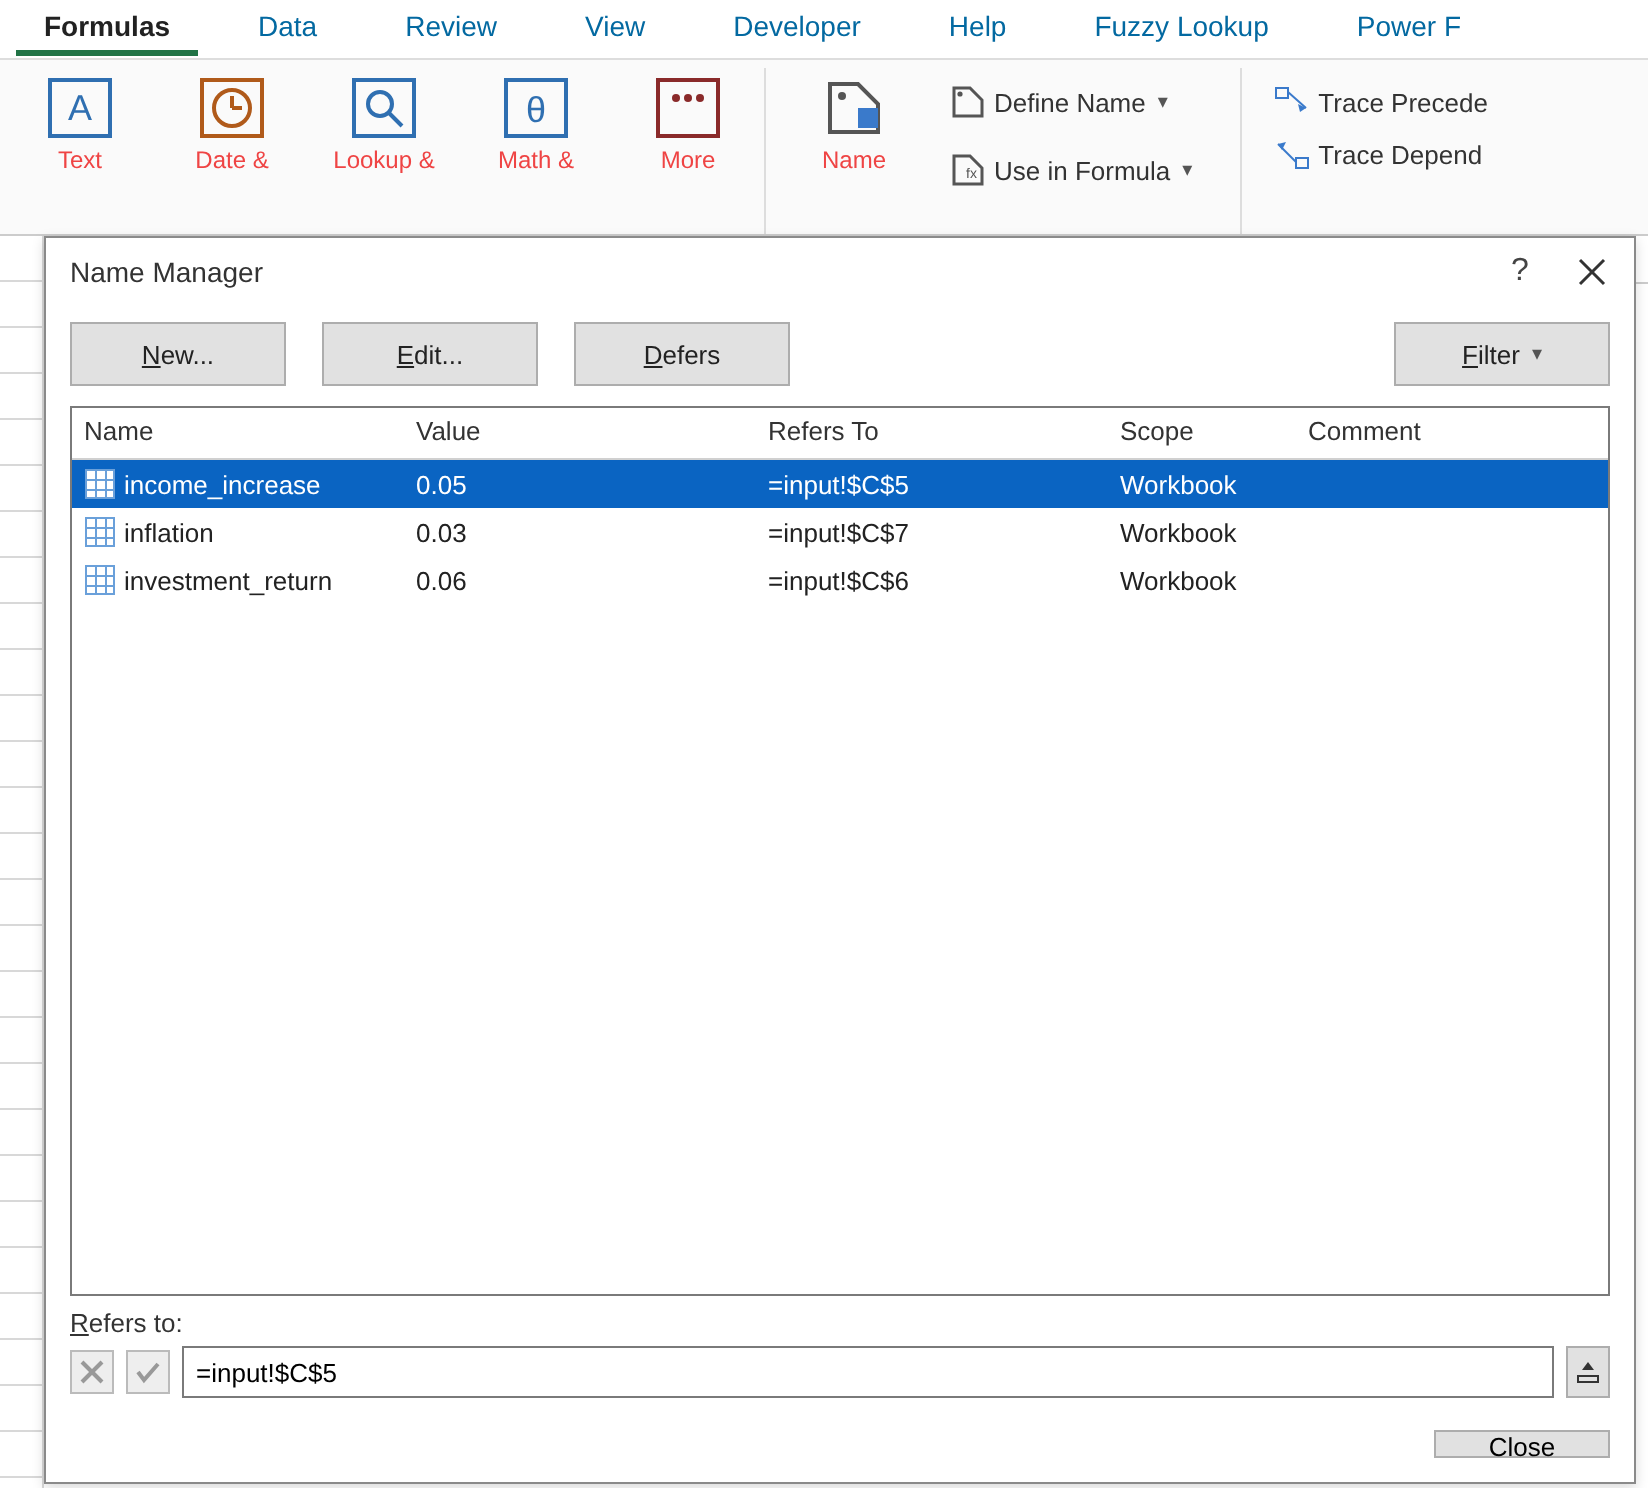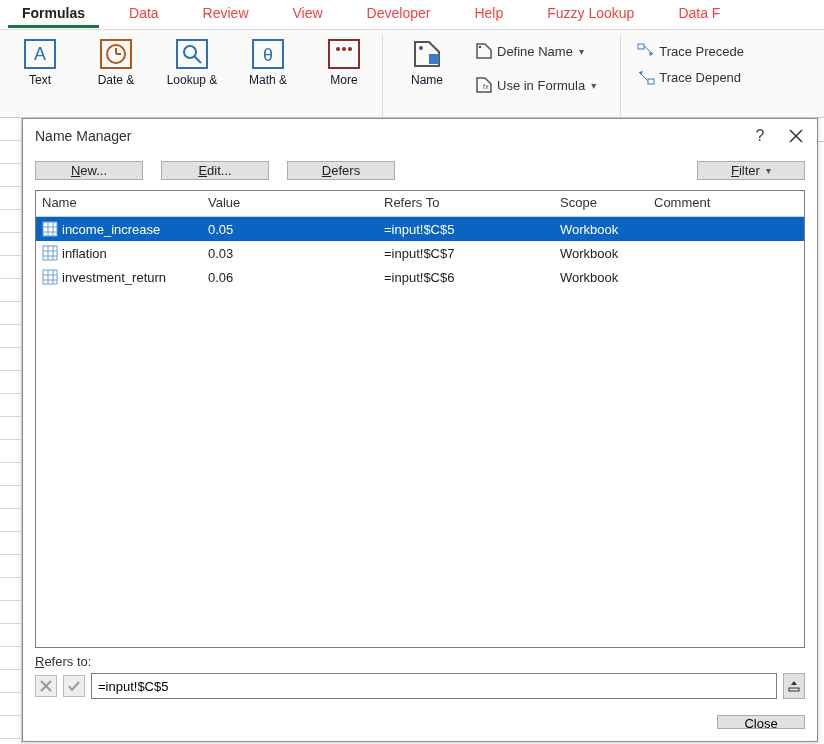--- a/index.html
+++ b/index.html
@@ -1,46 +1,46 @@
 <!DOCTYPE html>
 <html><head>
 <meta charset="utf-8">
 <style>
 * { box-sizing: border-box; margin: 0; padding: 0; font-family: "Segoe UI", Arial, sans-serif; }
 body { width: 824px; height: 744px; background: #fff; overflow: hidden; position: relative; }
 
 
 .ribbon-tabs { display: flex; height: 30px; align-items: center; padding: 0 8px; gap: 16px; border-bottom: 1px solid #ddd; }
-.ribbon-tab { padding: 4px 14px; font-size: 14px; color: #ef4444; cursor: pointer; border-bottom: 3px solid transparent; }
+.ribbon-tab { padding: 4px 14px; font-size: 14px; color: #0369a1; cursor: pointer; border-bottom: 3px solid transparent; }
 .ribbon-tab.active { font-weight: 600; color: #222; border-bottom: 3px solid #217346; }
 
 
 .ribbon-body { display: flex; height: 88px; border-bottom: 1px solid #ccc; background: #fafafa; padding: 4px 2px 0 2px; }
 .ribbon-group { display: flex; flex-direction: column; align-items: center; justify-content: space-between; padding: 2px 6px; border-right: none; }
 .ribbon-big { display: flex; flex-direction: column; align-items: center; width: 64px; cursor: pointer; }
 .ribbon-big .ricon { width: 36px; height: 36px; }
-.ribbon-big .rlbl { font-size: 12px; color: #0f172a; margin-top: 2px; text-align: center; line-height: 1.1; white-space: nowrap; }
+.ribbon-big .rlbl { font-size: 12px; color: #ef4444; margin-top: 2px; text-align: center; line-height: 1.1; white-space: nowrap; }
 .ribbon-small { display: flex; align-items: center; gap: 4px; font-size: 13px; color: #333; padding: 2px 4px; cursor: pointer; }
 .ribbon-small .sicon { width: 18px; height: 18px; }
 .ribbon-vstack { display: flex; flex-direction: column; gap: 4px; justify-content: flex-start; padding-top: 6px; }
 
 
 .grid-strip { position: absolute; top: 118px; left: 0; width: 22px; bottom: 0; background: repeating-linear-gradient(180deg,#fff 0,#fff 22px,#d8d8d8 22px,#d8d8d8 23px); border-right: 1px solid #d8d8d8; }
 .fbar { position:absolute; top:118px; left:0; right:0; height:24px; border-bottom:1px solid #ccc; background:#fff;}
 .fbar .lbl { font-size:12px; color:#666; padding:4px 6px;}
 
 
 .dialog { position: absolute; top: 118px; left: 22px; width: 796px; height: 624px; background: #fff; border: 1px solid #8a8a8a; box-shadow: 0 2px 6px rgba(0,0,0,.15); display:flex; flex-direction:column; }
 .dialog-titlebar { display: flex; align-items: center; justify-content: space-between; height: 34px; padding: 0 8px 0 12px; }
 .dialog-title { font-size: 14px; color: #333; }
 .titlebar-icons { display: flex; gap: 10px; }
 .tbtn { width: 26px; height: 26px; display:flex; align-items:center; justify-content:center; cursor:pointer; color:#444; font-size:16px; }
 
 .dialog-buttons { display: flex; gap: 18px; padding: 8px 12px 10px 12px; align-items:center; }
-.btn { min-width: 108px; height: 19px; border:1px solid #adadad; background:#e1e1e1; font-size:13px; color:#222; cursor:pointer; }
+.btn { min-width: 108px; height: 32px; border:1px solid #adadad; background:#e1e1e1; font-size:13px; color:#222; cursor:pointer; }
 .btn .u { text-decoration: underline; }
 .spacer { flex: 1; }
 .filter-btn { display:flex; align-items:center; justify-content:center; gap:4px; }
 
 .listbox { margin: 0 12px; border:1px solid #7a7a7a; flex:1; overflow:auto; background:#fff; }
 .list-hdr { display:flex; height:26px; border-bottom:1px solid #d0d0d0; background:#fff; font-size:13px; color:#333; }
 .list-hdr > div { padding:4px 6px; }
 .c-name { width: 166px; }
 .c-val  { width: 176px; }
 .c-ref  { width: 176px; }
@@ -71,21 +71,21 @@
 <body>
 
 <div class="ribbon-tabs">
   <div class="ribbon-tab active">Formulas</div>
   <div class="ribbon-tab">Data</div>
   <div class="ribbon-tab">Review</div>
   <div class="ribbon-tab">View</div>
   <div class="ribbon-tab">Developer</div>
   <div class="ribbon-tab">Help</div>
   <div class="ribbon-tab">Fuzzy Lookup</div>
-  <div class="ribbon-tab">Data F</div>
+  <div class="ribbon-tab">Power F</div>
 </div>
 
 <div class="ribbon-body">
   <div class="ribbon-group">
     <div class="ribbon-big">
       <svg class="ricon" viewBox="0 0 36 36">
           <rect x="3" y="4" width="30" height="28" fill="none" stroke="#2f6fb1" stroke-width="2"></rect>
           <text x="18" y="24" text-anchor="middle" font-size="18" fill="#2f6fb1" font-family="serif">A</text>
         </svg>
       <div class="rlbl">Text</div>

